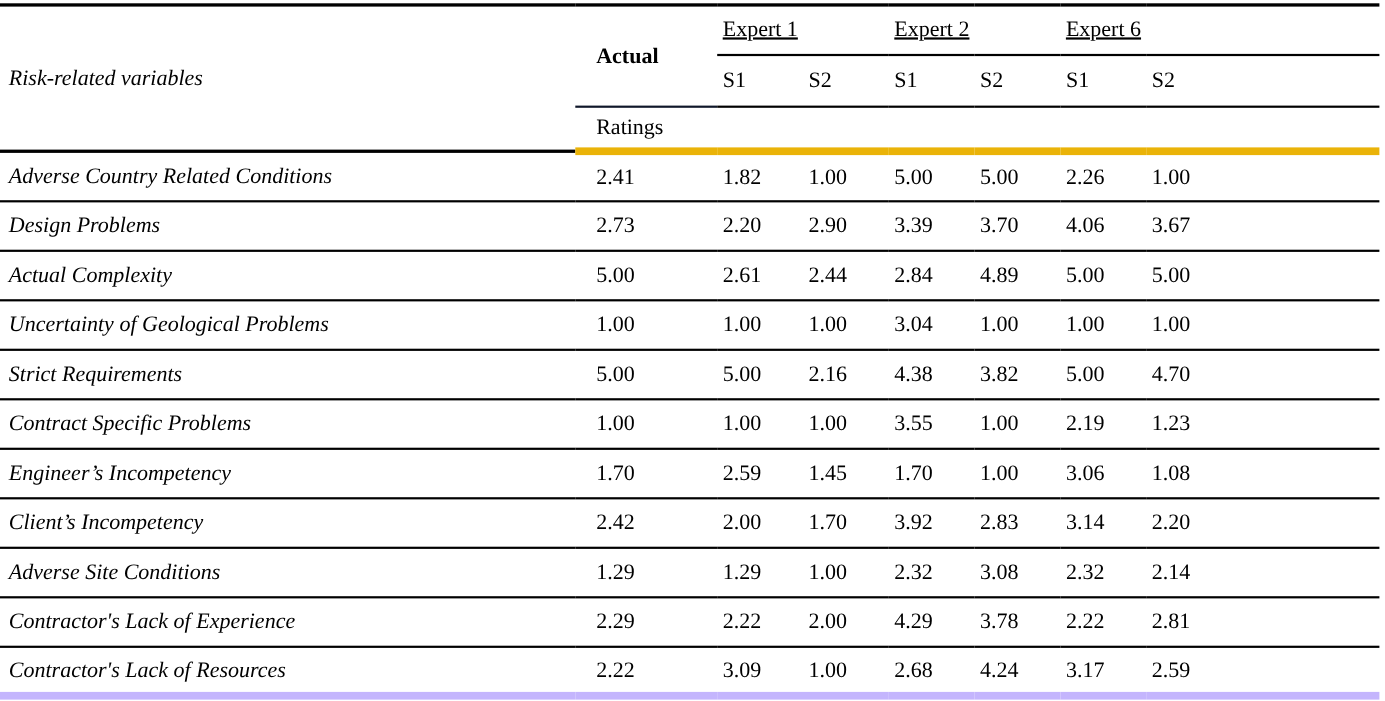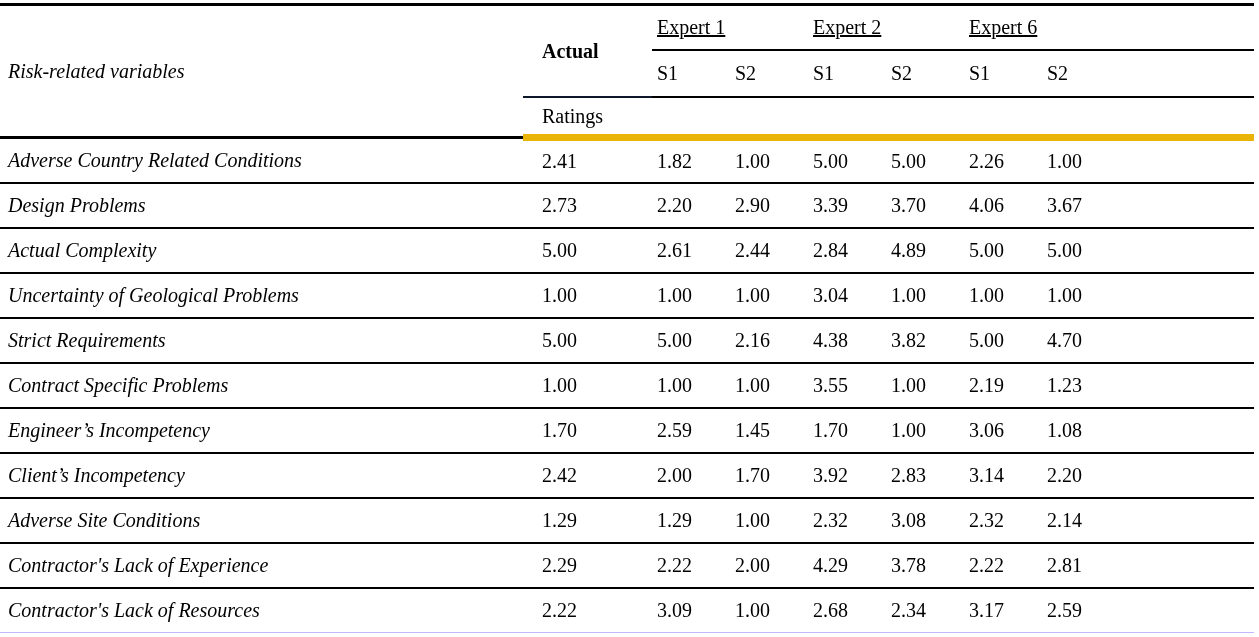--- a/index.html
+++ b/index.html
@@ -38,21 +38,21 @@
 
   th.varhead { border-bottom: 3px solid #000; }           
   th.experthead { border-bottom: 2px solid #000; text-decoration: underline; }        
   th.actualhead { border-bottom: 2px solid #0f172a; font-weight: bold; }        
   tr.h-sub th { border-bottom: 2px solid #000; }
   tr.h-rating th { border-bottom: 7px solid #eab308; }       
 
   
   tr.body-row { height: 45px; margin-left: 13px; }
   tr.body-row td { border-bottom: 2px solid #000; }
-  tr.body-row:last-child td { border-bottom: 1px solid #c4b5fd; }  
+  tr.body-row:last-child td { border-bottom: 7px solid #c4b5fd; }  
 </style>
 </head>
 <body>
 
 <table class="risk-table">
   <colgroup>
     <col style="width:523px">
     <col style="width:129px">
     <col style="width:78px">
       <col style="width:78px">
@@ -181,18 +181,18 @@
       <td class="c-s">3.78</td>
       <td class="c-s">2.22</td>
       <td class="c-s">2.81</td>
     </tr>
     <tr class="body-row">
       <td class="c-var">Contractor's Lack of Resources</td>
       <td class="c-actual">2.22</td>
       <td class="c-s">3.09</td>
       <td class="c-s">1.00</td>
       <td class="c-s">2.68</td>
-      <td class="c-s">2.34</td>
+      <td class="c-s">4.24</td>
       <td class="c-s">3.17</td>
       <td class="c-s">2.59</td>
     </tr>
   </tbody>
 </table>
 
 </body></html>

